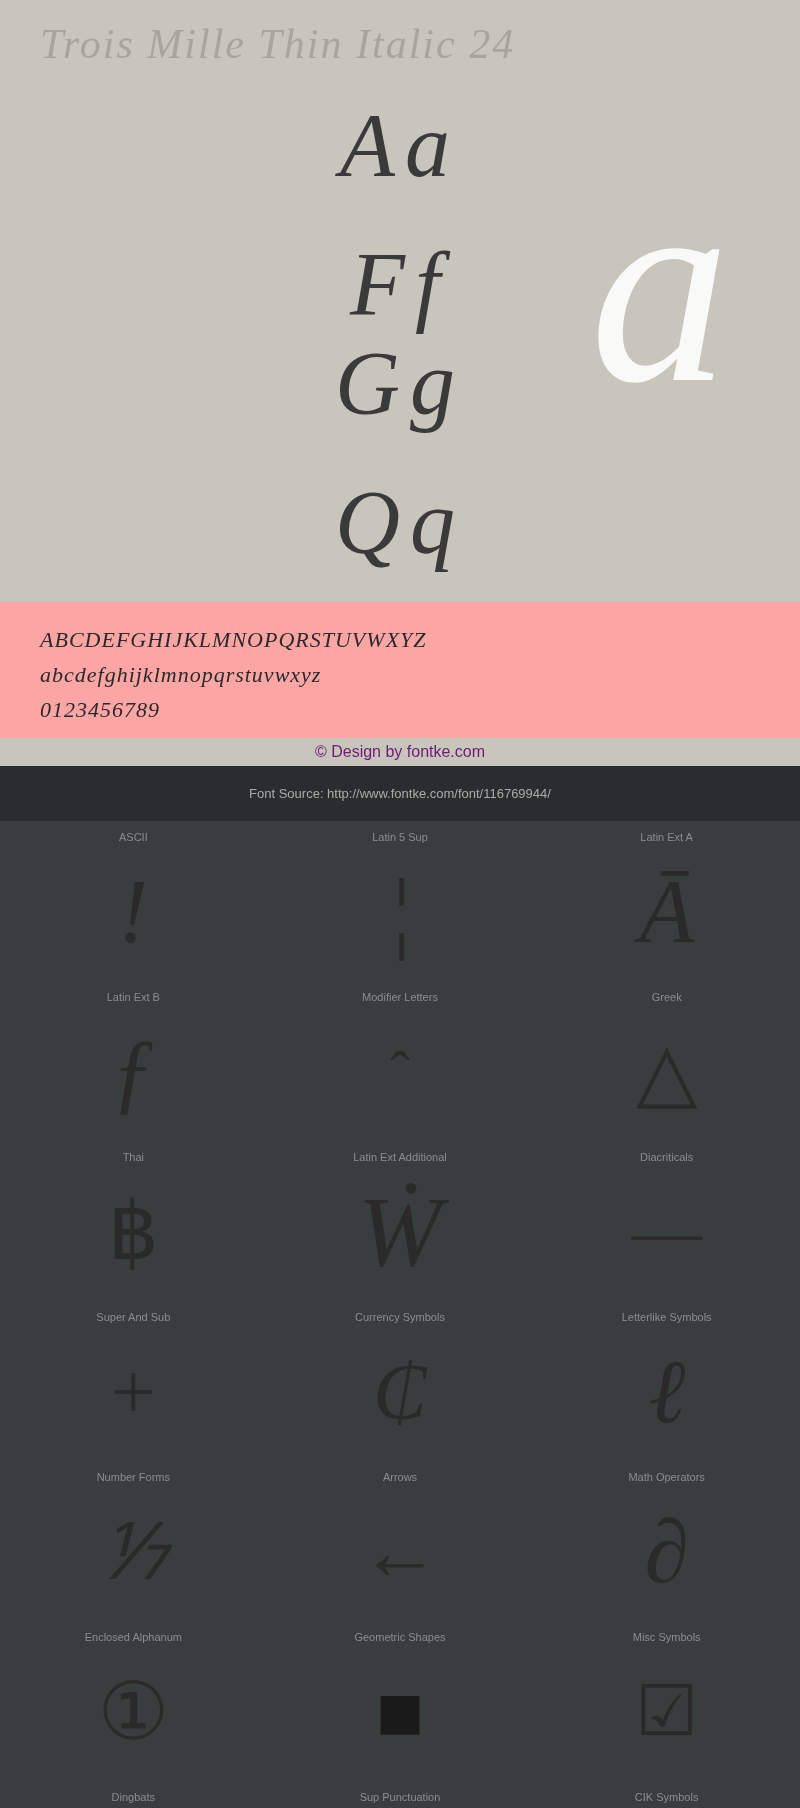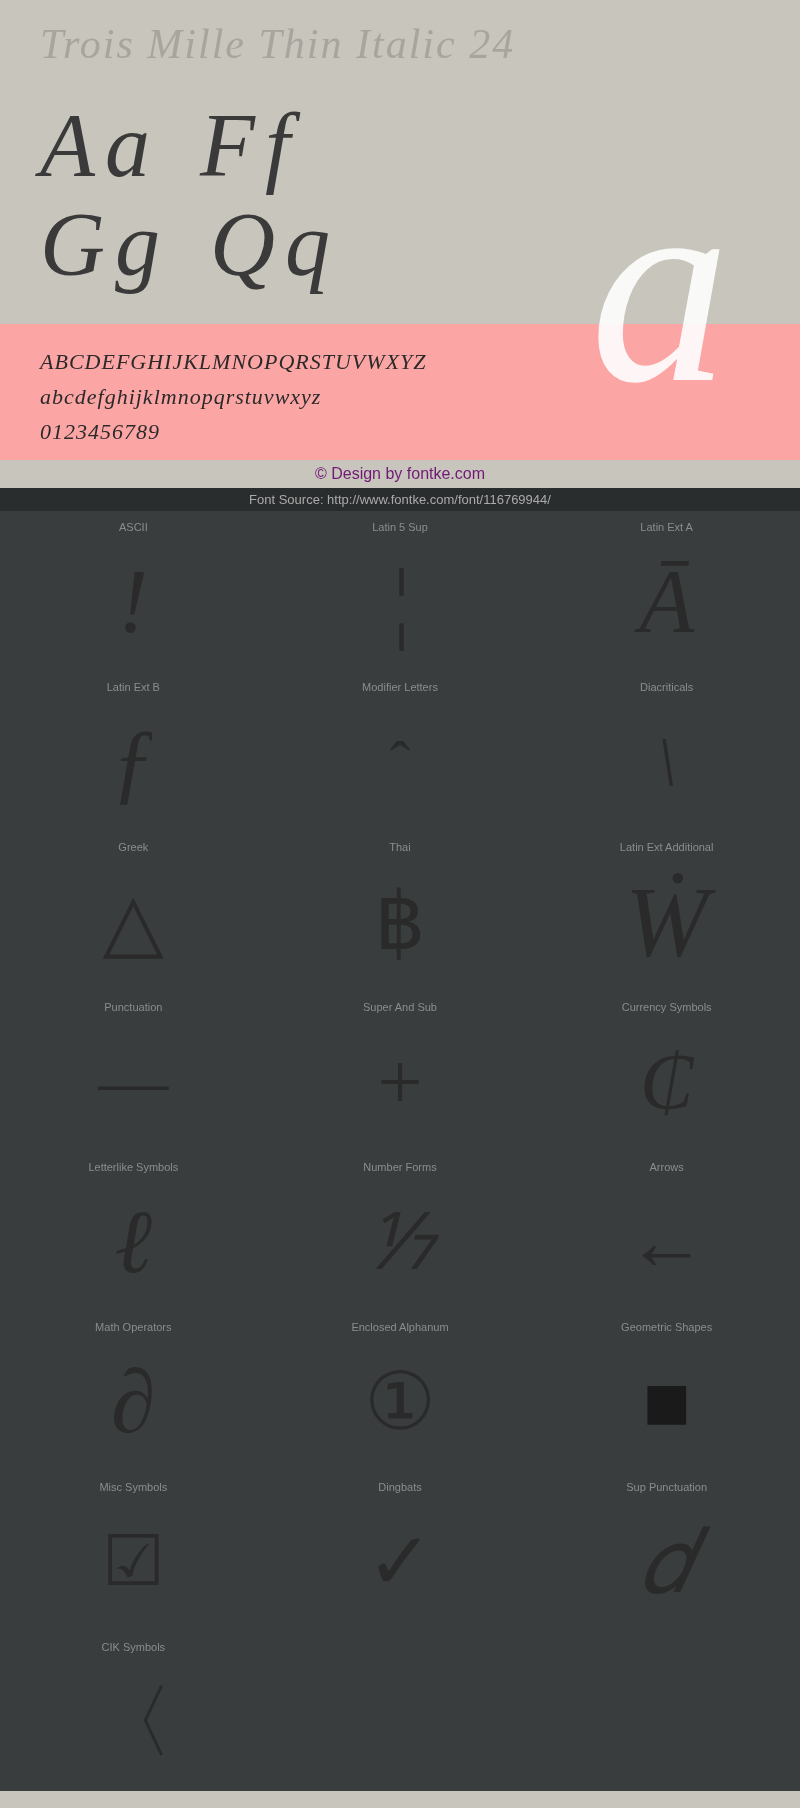--- a/index.html
+++ b/index.html
@@ -26,20 +26,21 @@
       display: flex;
       flex-direction: column;
       gap: 0;
       position: relative;
     }
 
     .letter-row {
       display: flex;
       align-items: center;
       gap: 40px;
+      flex-direction: column;
     }
 
     .letter-pair {
       font-size: 90px;
       font-weight: 100;
       color: #3a3a3a;
       font-style: italic;
       letter-spacing: 10px;
       font-family: Georgia, serif;
       line-height: 1.1;
@@ -85,21 +86,21 @@
     .dark-section {
       background: #3a3d3e;
       padding: 0;
     }
 
     .font-source {
       background: #2a2d2e;
       color: #aaa;
       font-size: 13px;
       text-align: center;
-      padding: 4px;
+      padding: 20px;
     }
 
     .glyph-grid {
       display: grid;
       grid-template-columns: repeat(3, 1fr);
       gap: 0;
     }
 
     .glyph-cell {
       display: flex;
@@ -180,38 +181,34 @@
     <div class="glyph-cell">
       <div class="glyph-label">Latin Ext B</div>
       <div class="glyph-symbol" style="font-size:90px; color:#2a2a2a;">ƒ</div>
     </div>
 
     <div class="glyph-cell">
       <div class="glyph-label">Modifier Letters</div>
       <div class="glyph-symbol" style="font-size:60px; color:#2a2a2a; font-style:normal;">ˆ</div>
     </div>
     <div class="glyph-cell">
-      <div class="glyph-label">Diacriticals</div>
-      <div class="glyph-symbol" style="font-size:70px; color:#2a2a2a;">\</div>
-    </div>
-    <div class="glyph-cell">
       <div class="glyph-label">Greek</div>
       <div class="glyph-symbol" style="font-size:80px; color:#2a2a2a; font-style:normal;">△</div>
     </div>
     <div class="glyph-cell">
       <div class="glyph-label">Thai</div>
       <div class="glyph-symbol" style="font-size:80px; color:#2a2a2a; font-style:normal;">฿</div>
     </div>
 
     <div class="glyph-cell">
       <div class="glyph-label">Latin Ext Additional</div>
       <div class="glyph-symbol" style="font-size:100px; color:#2a2a2a;">Ẇ</div>
     </div>
     <div class="glyph-cell">
-      <div class="glyph-label">Punctuation</div>
+      <div class="glyph-label">Diacriticals</div>
       <div class="glyph-symbol" style="font-size:70px; color:#2a2a2a; font-style:normal;">—</div>
     </div>
     <div class="glyph-cell">
       <div class="glyph-label">Super And Sub</div>
       <div class="glyph-symbol" style="font-size:80px; color:#2a2a2a; font-style:normal;">+</div>
     </div>
     <div class="glyph-cell">
       <div class="glyph-label">Currency Symbols</div>
       <div class="glyph-symbol" style="font-size:80px; color:#2a2a2a;">₵</div>
     </div>

